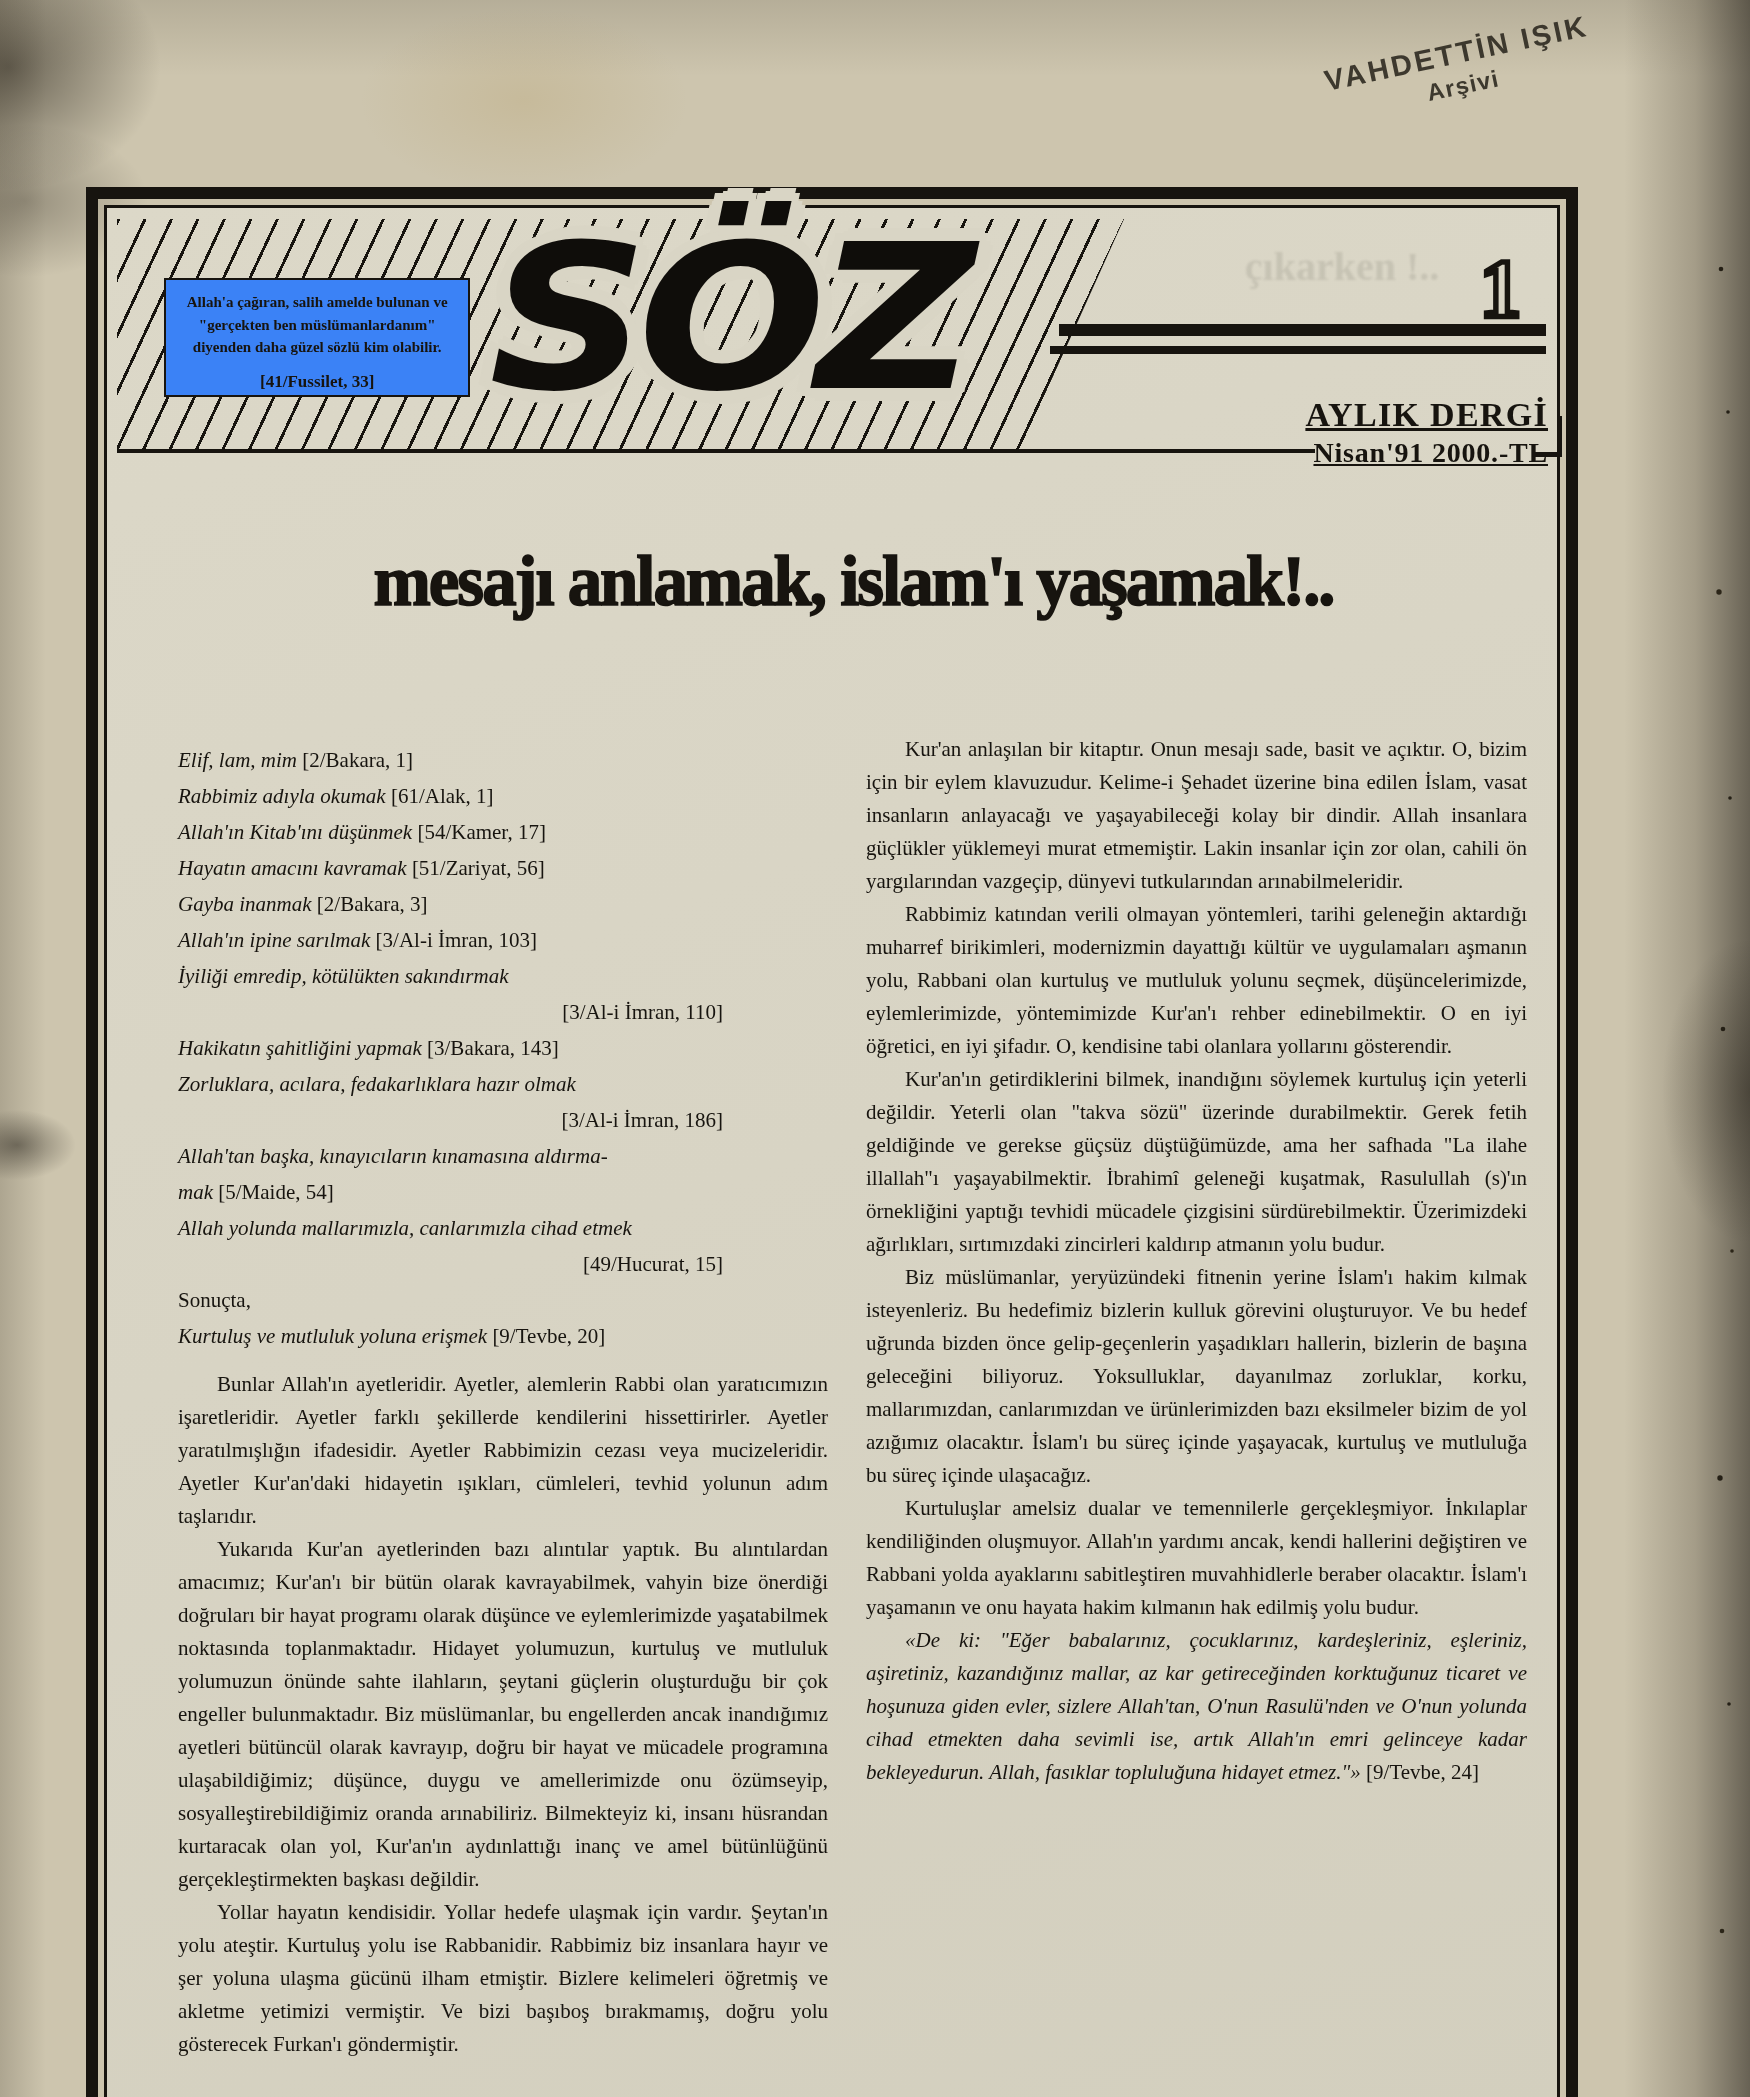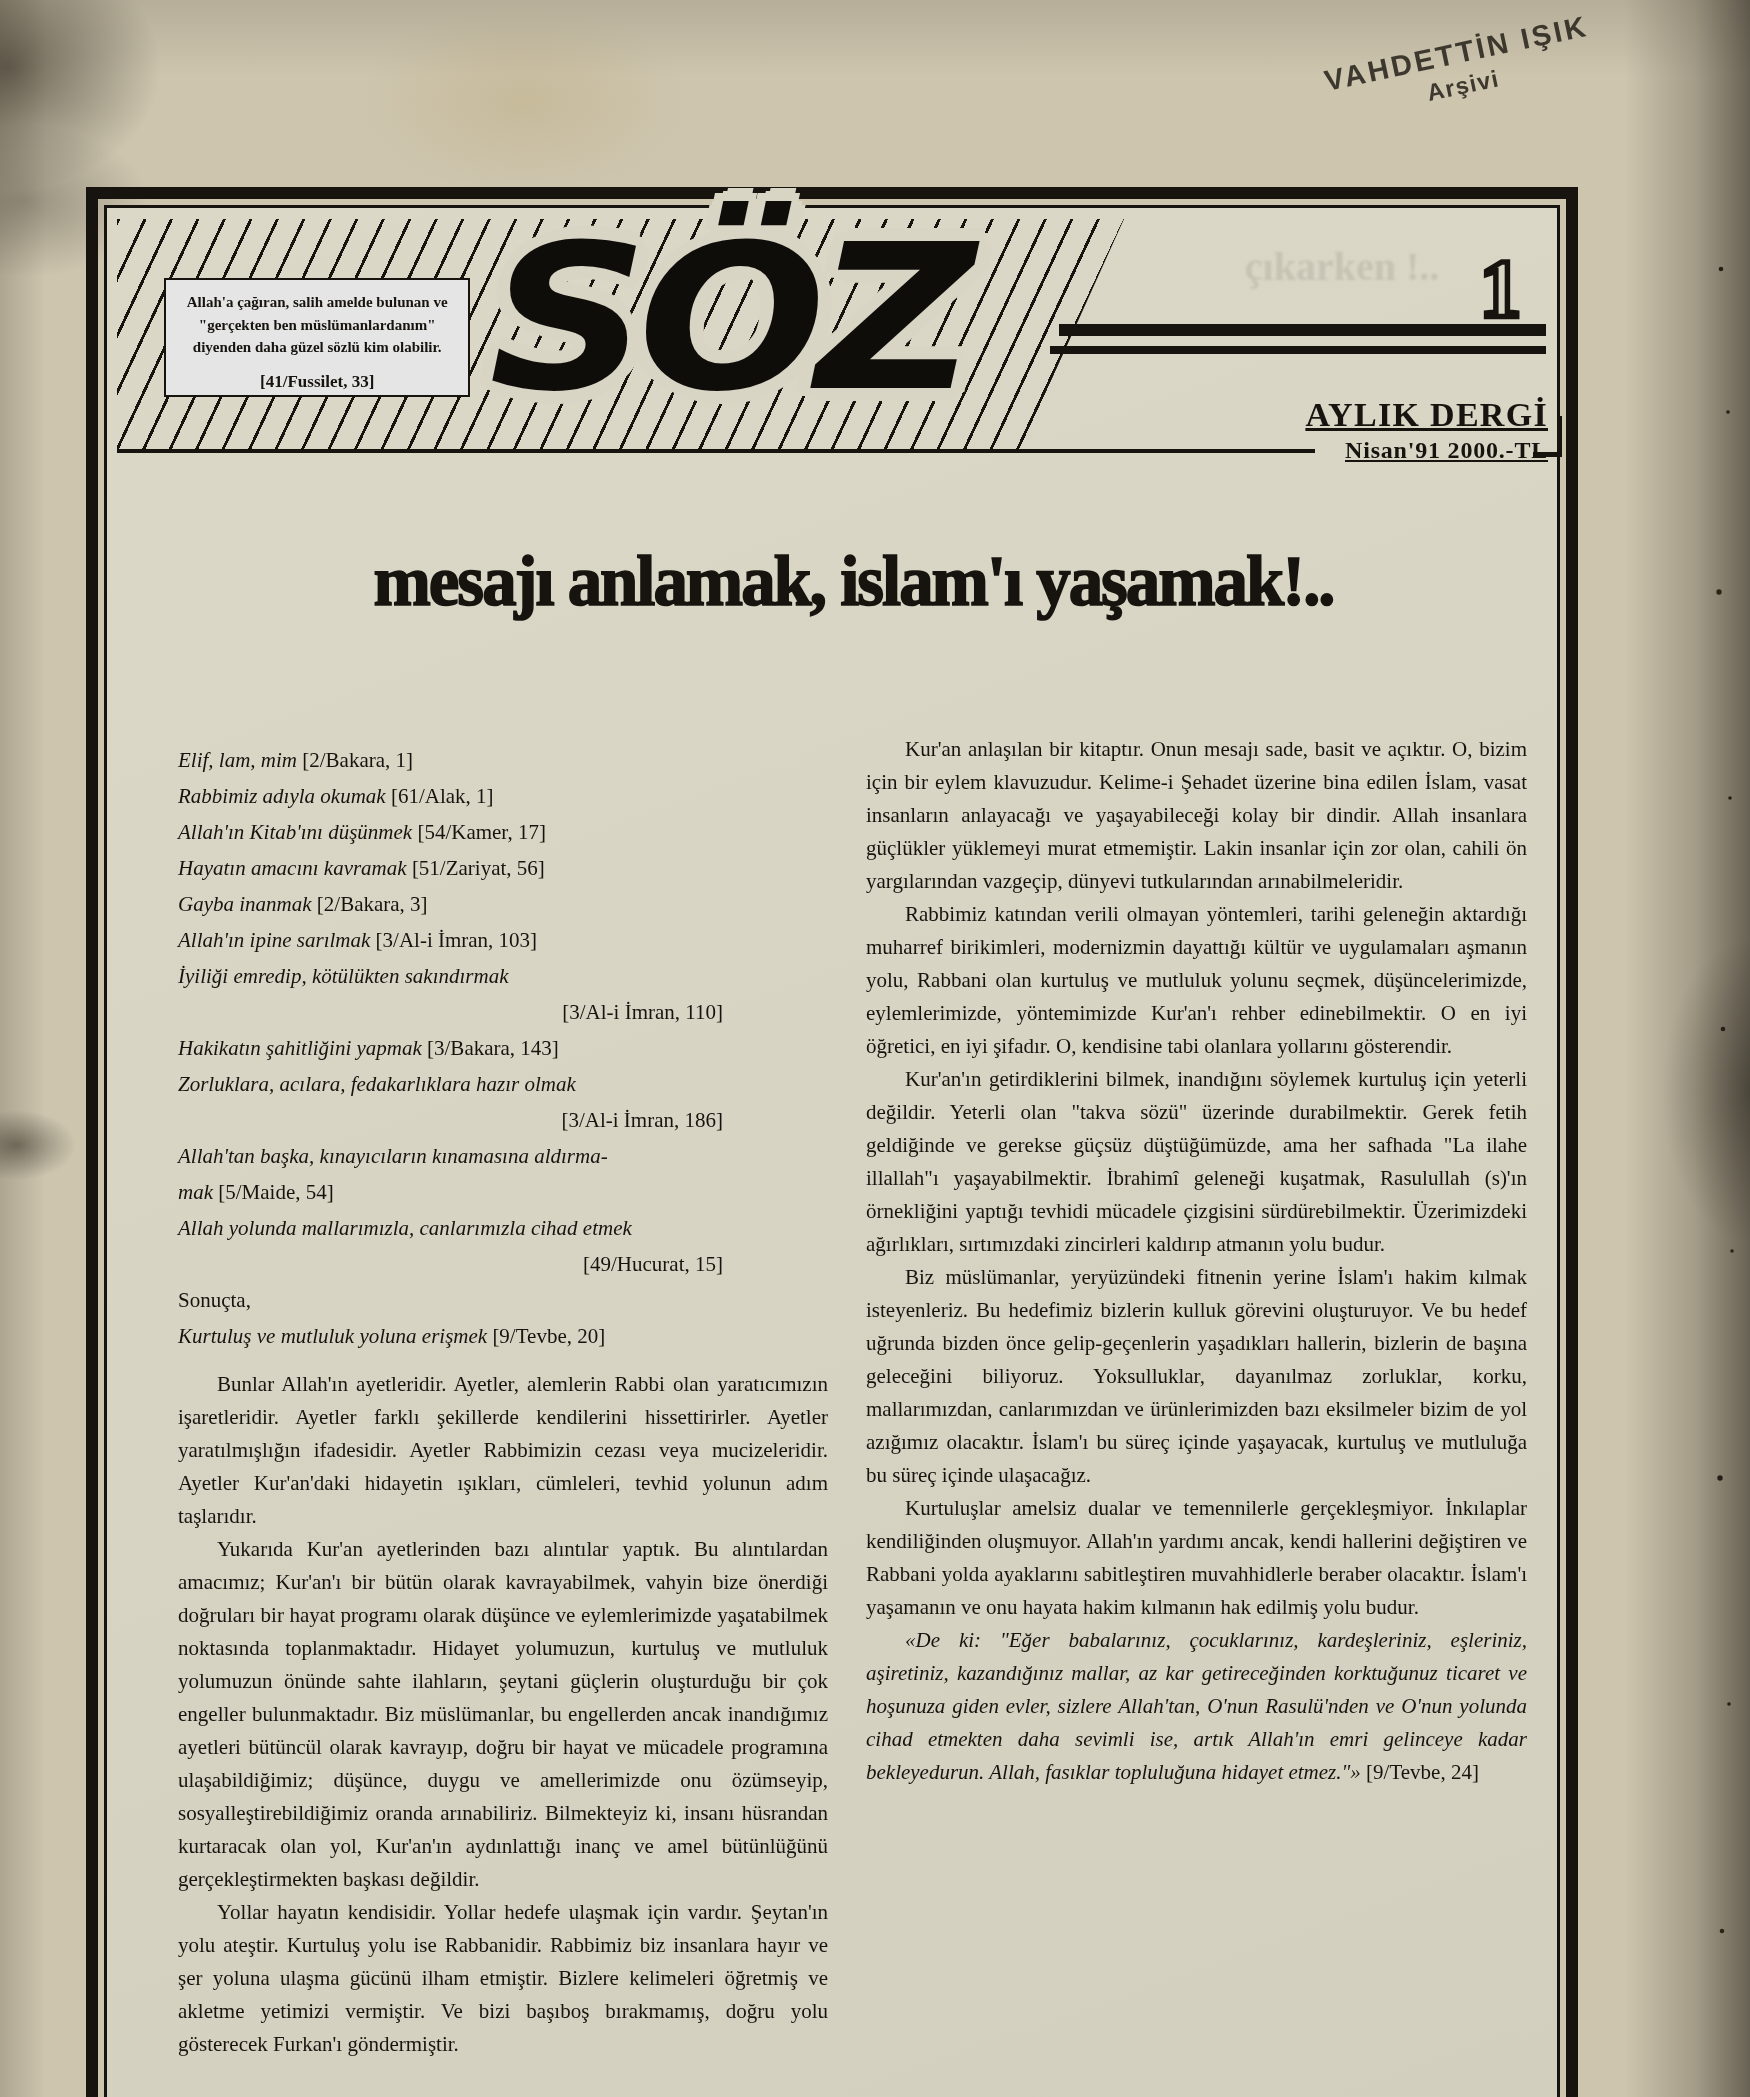--- a/index.html
+++ b/index.html
@@ -49,40 +49,40 @@
     background:linear-gradient(160deg,#dcd8c8 0%, #d8d4c4 45%, #d2cebd 100%);}
   .content{position:absolute;left:0;top:0;width:1750px;height:2465px;z-index:2;}
   
   .hatch{position:absolute;left:117px;top:219px;width:1007px;height:233px;
     background:repeating-linear-gradient(115deg, var(--ink) 0 2.9px, transparent 2.9px 24px);
     clip-path:polygon(0 0, 100% 0, calc(100% - 105px) 100%, 0 100%);}
   .band-bottom{position:absolute;left:117px;top:449px;width:1198px;height:3.8px;background:var(--ink);}
   .band-hook{position:absolute;left:1533px;top:416px;width:24px;height:36px;
     border-right:5.5px solid var(--ink);border-bottom:5.5px solid var(--ink);}
   .qbox{position:absolute;left:164px;top:278px;width:279px;height:93px;
-    border:2.9px solid var(--ink);background:#e5e5e5;padding:11px 11.7px;
+    border:2.9px solid var(--ink);background:#3b82f6;padding:11px 11.7px;
     text-align:center;font-weight:bold;font-size:15px;line-height:1.5;}
   .qbox .cite{display:block;margin-top:10px;font-size:17px;}
   .logo{position:absolute;left:489px;top:218px;font-family:"DejaVu Sans","Liberation Sans",sans-serif;
     font-weight:bold;font-style:italic;font-size:201px;line-height:1;letter-spacing:-9.2px;
     color:#0f0d0a;transform:scaleX(1.1);transform-origin:left top;
     text-shadow:
       10px 0 0 var(--paper), -10px 0 0 var(--paper), 0 10px 0 var(--paper), 0 -10px 0 var(--paper),
       7.6px 7.6px 0 var(--paper), -7.6px 7.6px 0 var(--paper), 7.6px -7.6px 0 var(--paper), -7.6px -7.6px 0 var(--paper),
       12.6px 4.2px 0 var(--paper), -12.6px 4.2px 0 var(--paper), 4.2px 12.6px 0 var(--paper), 4.2px -12.6px 0 var(--paper);}
   .rule1{position:absolute;left:1059px;top:324px;width:487px;height:11.7px;background:var(--ink);}
   .rule2{position:absolute;left:1050px;top:346px;width:496px;height:8px;background:var(--ink);}
   .issue-number{position:absolute;left:1480px;top:248px;font-size:82px;font-weight:bold;
     font-family:"Liberation Serif",serif;color:var(--ink);line-height:1;}
   @supports (-webkit-text-stroke: 2px #000){
     .issue-number{color:var(--paper);-webkit-text-stroke:5.5px var(--ink);}
   }
   .masthead{position:absolute;left:1212px;top:396px;width:336px;text-align:right;text-decoration:underline;}
   .masthead .m1{font-size:34px;font-weight:bold;letter-spacing:1.3px;}
-  .masthead .m2{font-size:24px;font-weight:bold;margin-top:3.4px;letter-spacing:0.8px;}
+  .masthead .m2{font-size:28px;font-weight:bold;margin-top:3.4px;letter-spacing:0.8px;}
   .ghost{position:absolute;left:1170px;top:243px;width:344px;text-align:center;
     font-size:40px;font-weight:bold;color:rgba(30,26,18,.10);filter:blur(0.8px);}
   
   .title{position:absolute;left:176px;top:542px;width:1355px;text-align:center;
     font-size:71px;font-weight:bold;letter-spacing:-2.1px;line-height:1.1;
     transform:scaleX(.97);transform-origin:center;-webkit-text-stroke:1.7px var(--ink);}
   
   .col{position:absolute;font-size:21px;line-height:33px;text-align:justify;}
   .col-left{left:178px;top:742px;width:650px;}
   .col-right{left:866px;top:733px;width:661px;}

